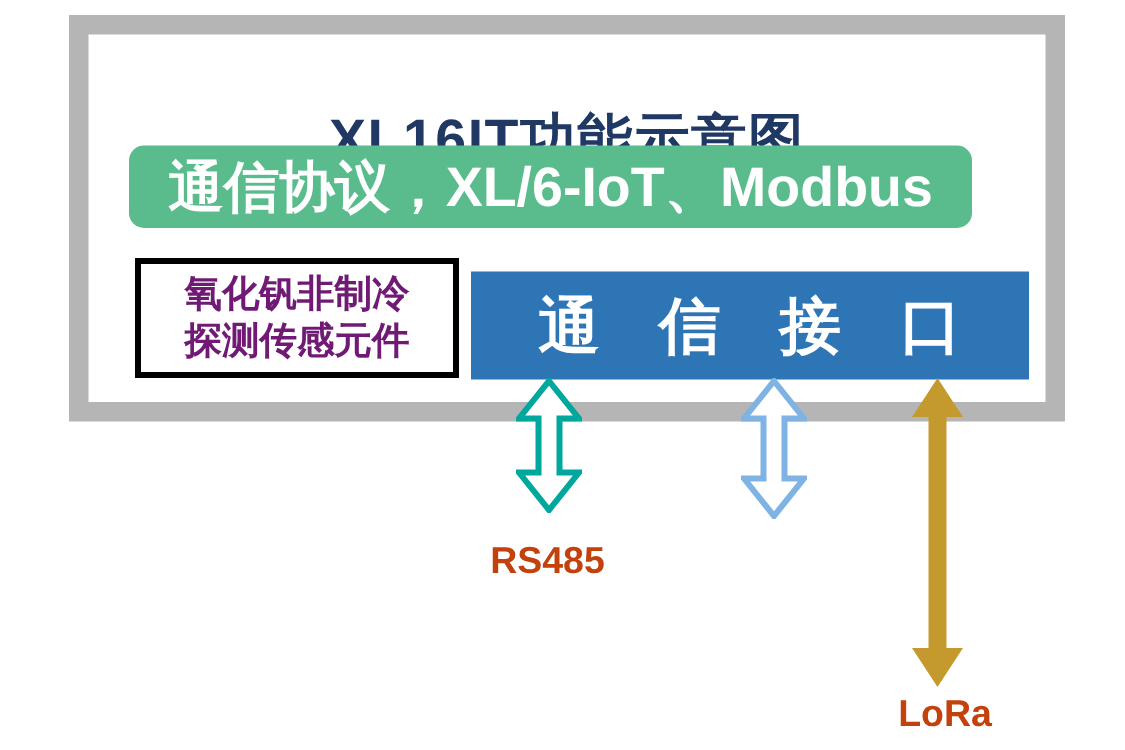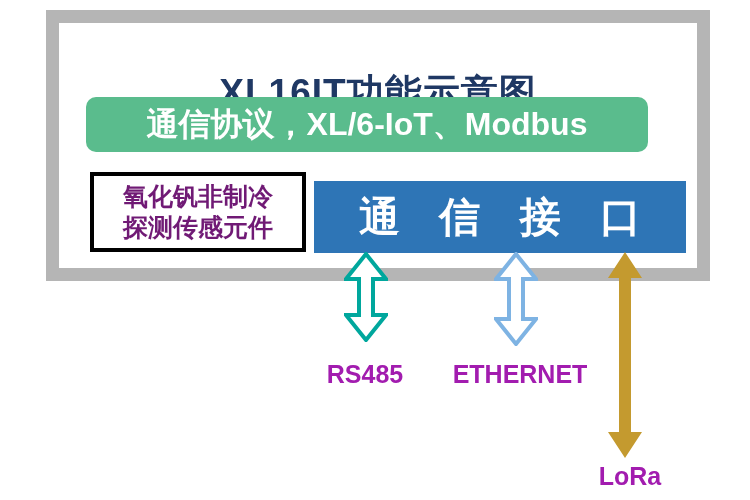--- a/index.html
+++ b/index.html
@@ -42,21 +42,21 @@
     position: absolute;
     left: 86px;
     top: 97px;
     width: 562px;
     height: 55px;
     background: #5abc8d;
     border-radius: 10px;
     display: flex;
     align-items: center;
     justify-content: center;
-    font-size: 32px;
+    font-size: 37px;
     font-weight: bold;
     color: #ffffff;
     box-sizing: border-box;
   }
   .sensor-box {
     position: absolute;
     left: 90px;
     top: 172px;
     width: 216px;
     height: 80px;
@@ -93,21 +93,21 @@
   .arrow {
     position: absolute;
   }
   .arrow-teal   { left: 344px; top: 252px; }
   .arrow-lblue  { left: 494px; top: 252px; }
   .arrow-gold   { left: 607px; top: 252px; }
   .port-label {
     position: absolute;
     font-size: 25px;
     font-weight: bold;
-    color: #a21caf;
+    color: #c2410c;
     text-align: center;
   }
   .label-rs485    { left: 300px; top: 360px; width: 130px; }
   .label-ethernet { left: 435px; top: 360px; width: 170px; }
   .label-lora     { left: 570px; top: 462px; width: 120px; }
 </style>
 </head>
 <body>
 
 <div class="stage">
@@ -138,17 +138,16 @@
   </div>
 
   <div class="arrow arrow-gold">
     <svg width="36" height="206" viewBox="0 0 36 206" xmlns="http://www.w3.org/2000/svg">
       <path d="M18 0 L35 26 L24 26 L24 180 L35 180 L18 206 L1 180 L12 180 L12 26 L1 26 Z" fill="#c49a2f"></path>
     </svg>
   </div>
 
   <div class="port-label label-rs485">RS485</div>
 
-  <div class="port-label label-ethernet">ETHERNET</div>
 
   <div class="port-label label-lora">LoRa</div>
 
 </div>
 
 </body></html>

